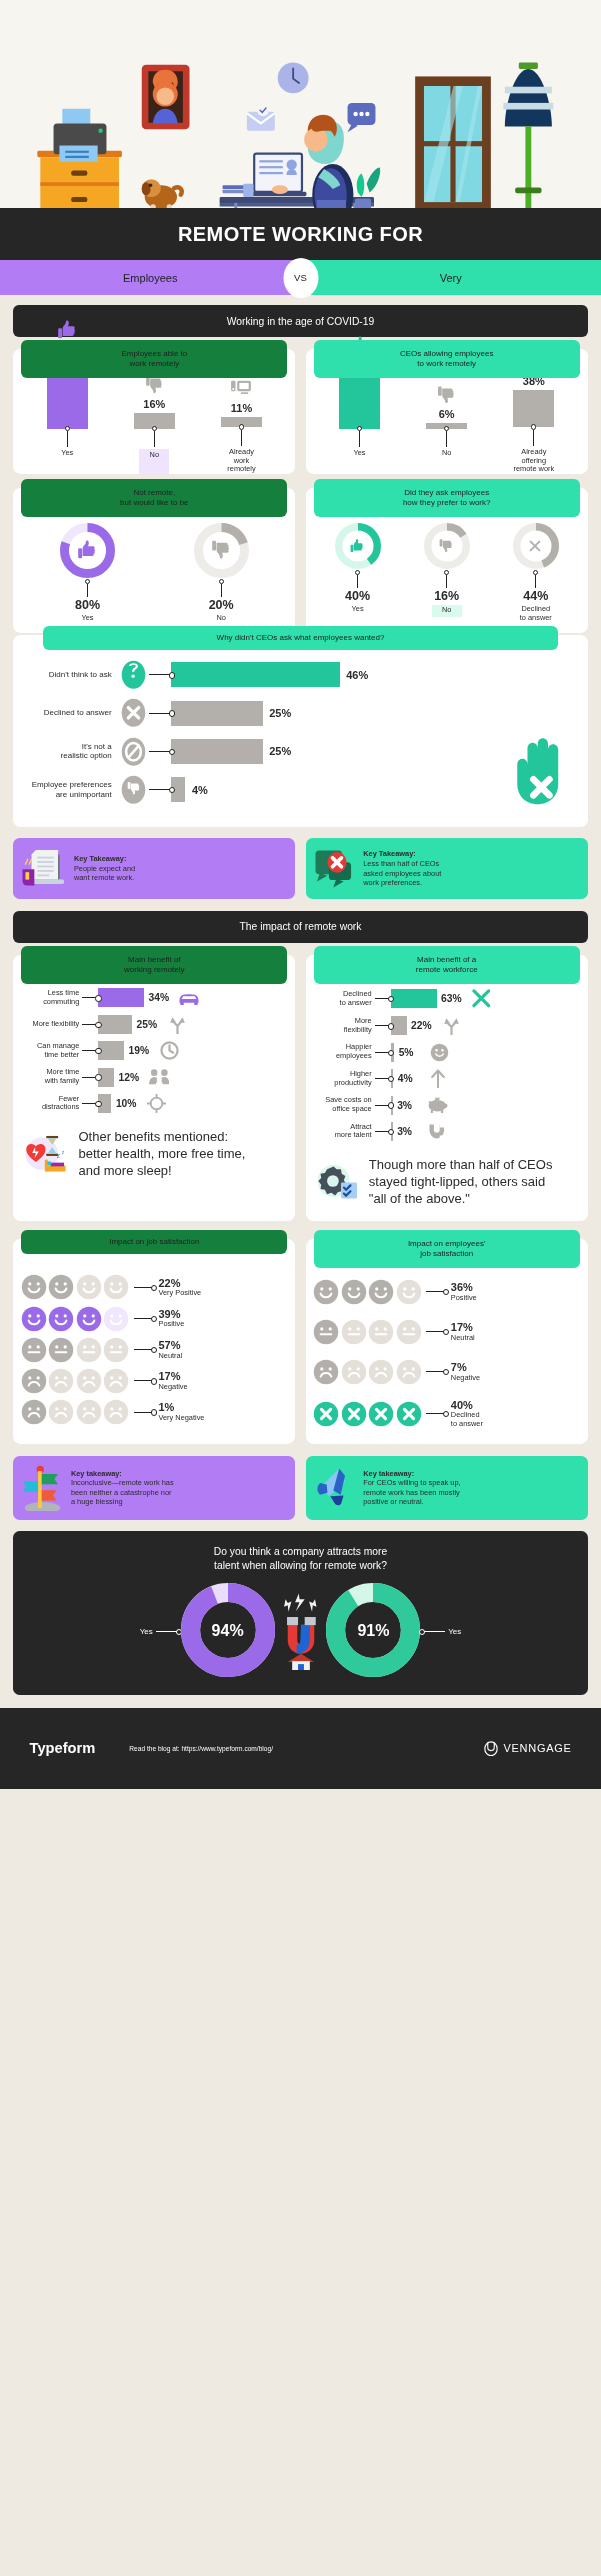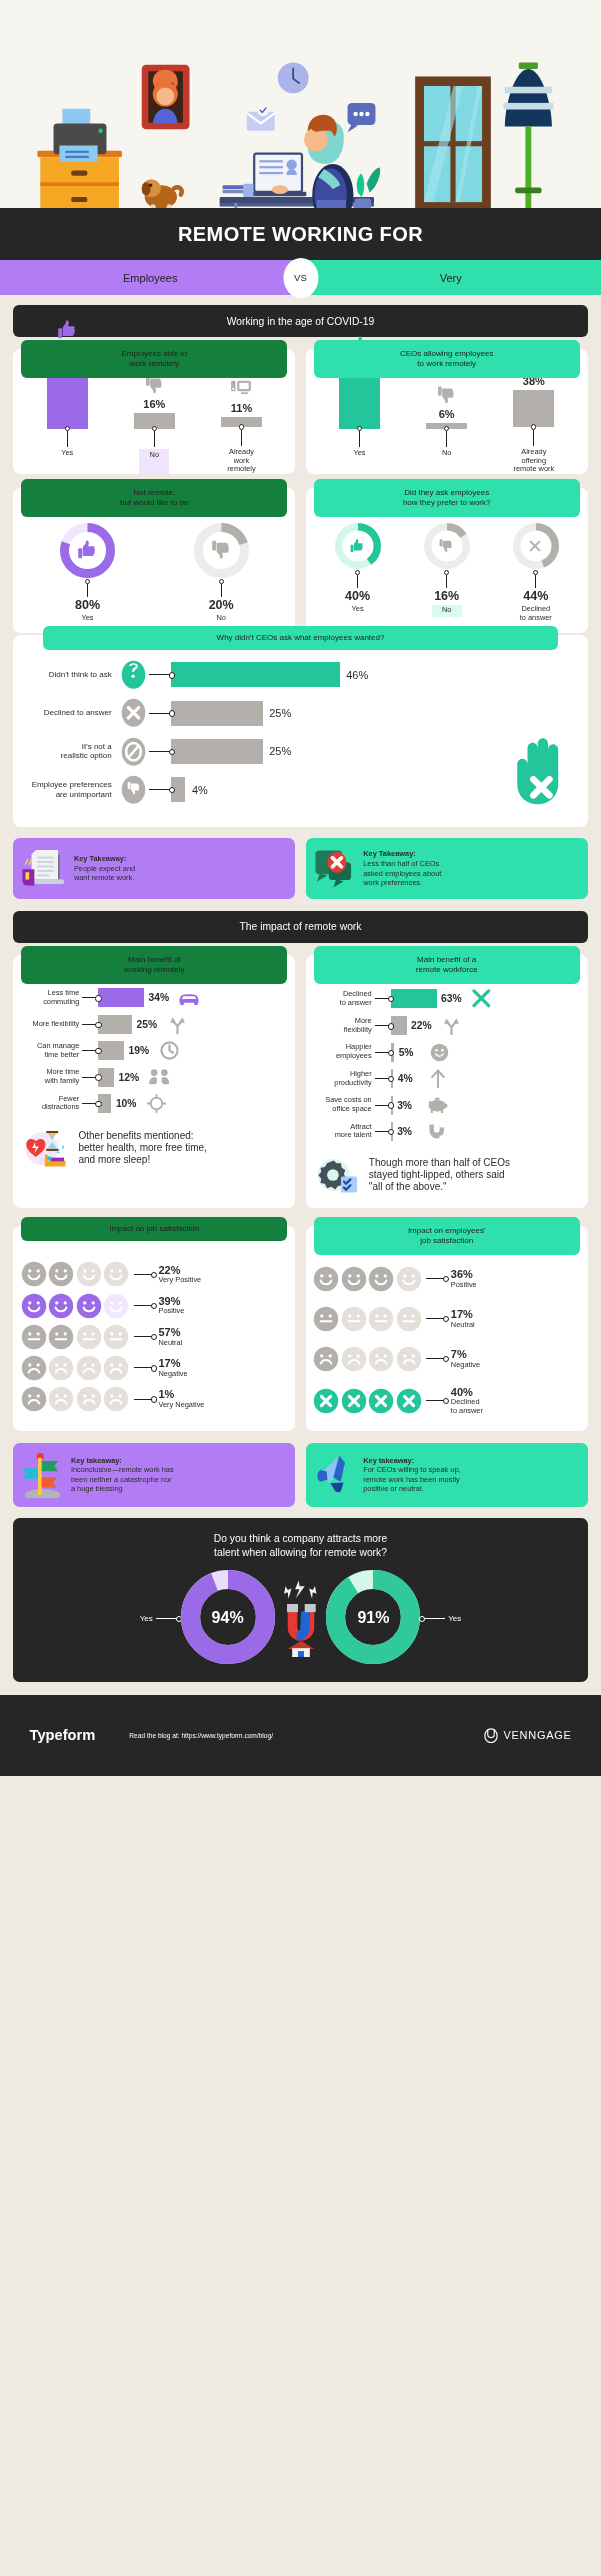--- a/index.html
+++ b/index.html
@@ -71,41 +71,41 @@
   .donut-val { font-size:12.5px; font-weight:bold; margin-top:1.5px; }
   .donut-lbl { font-size:7.4px; text-align:center; line-height:8.8px; margin-top:1.5px; }
 
   
   .hrow { display:flex; align-items:center; margin-bottom:8.8px; }
   .hlabel { width:94px; text-align:right; font-size:8px; line-height:9.6px; padding-right:5.9px; }
   .hicon { width:31px; display:flex; justify-content:center; }
   .hconn { width:22px; height:1px; background:#222; position:relative; }
   .hconn:after{ content:''; position:absolute; right:-4.4px; top:-2.2px; width:4.4px;height:4.4px;border:1.2px solid #222;border-radius:50%;background:#fff; }
   .hbar { height:25px; }
-  .hval { font-size:11px; font-weight:normal; margin-left:6.6px; }
+  .hval { font-size:11px; font-weight:bold; margin-left:6.6px; }
 
   
   .takeaways { display:flex; gap:10.3px; margin:11.8px 0; }
   .tk { flex:1; border-radius:6.6px; display:flex; align-items:center; padding:8.8px 8px; min-height:56px; }
   .tk.p { background:#b27cf5; }
   .tk.g { background:#2fe0ac; }
   .tk-txt { font-size:7.4px; line-height:9.6px; }
   .tk-txt b { display:block; }
 
   
   .brow { display:flex; align-items:center; margin-bottom:7.4px; }
   .blabel { width:63px; text-align:right; font-size:7.4px; line-height:8.8px; padding-right:2.9px; }
   .bconn { width:16px; height:1px; background:#222; position:relative; }
   .bconn:after{ content:''; position:absolute; right:-3.7px; top:-2.2px; width:4.4px;height:4.4px;border:1.2px solid #222;border-radius:50%;background:#fff; }
   .bbar { height:19px; }
   .bval { font-size:10.3px; font-weight:bold; margin-left:4.4px; min-width:28px; }
   .bicon { width:25px; display:flex; justify-content:center; align-items:center; }
 
   .note { display:flex; align-items:center; gap:5.9px; padding:7.4px 10.3px 10.3px; }
-  .note-txt { font-size:10px; line-height:12px; }
+  .note-txt { font-size:13px; line-height:17px; }
 
   
   .frow { display:flex; align-items:center; margin-bottom:5.9px; }
   .faces { display:flex; gap:1.5px; }
   .fconn { width:19px; height:1px; background:#222; position:relative; margin:0 5.9px 0 4.4px; }
   .fconn:after{ content:''; position:absolute; right:-4.4px; top:-2.2px; width:4.4px;height:4.4px;border:1.2px solid #222;border-radius:50%;background:#fff; }
   .fval { font-size:11px; font-weight:bold; line-height:12.5px; }
   .flbl { font-size:7.4px; line-height:8.8px; }
 
   

